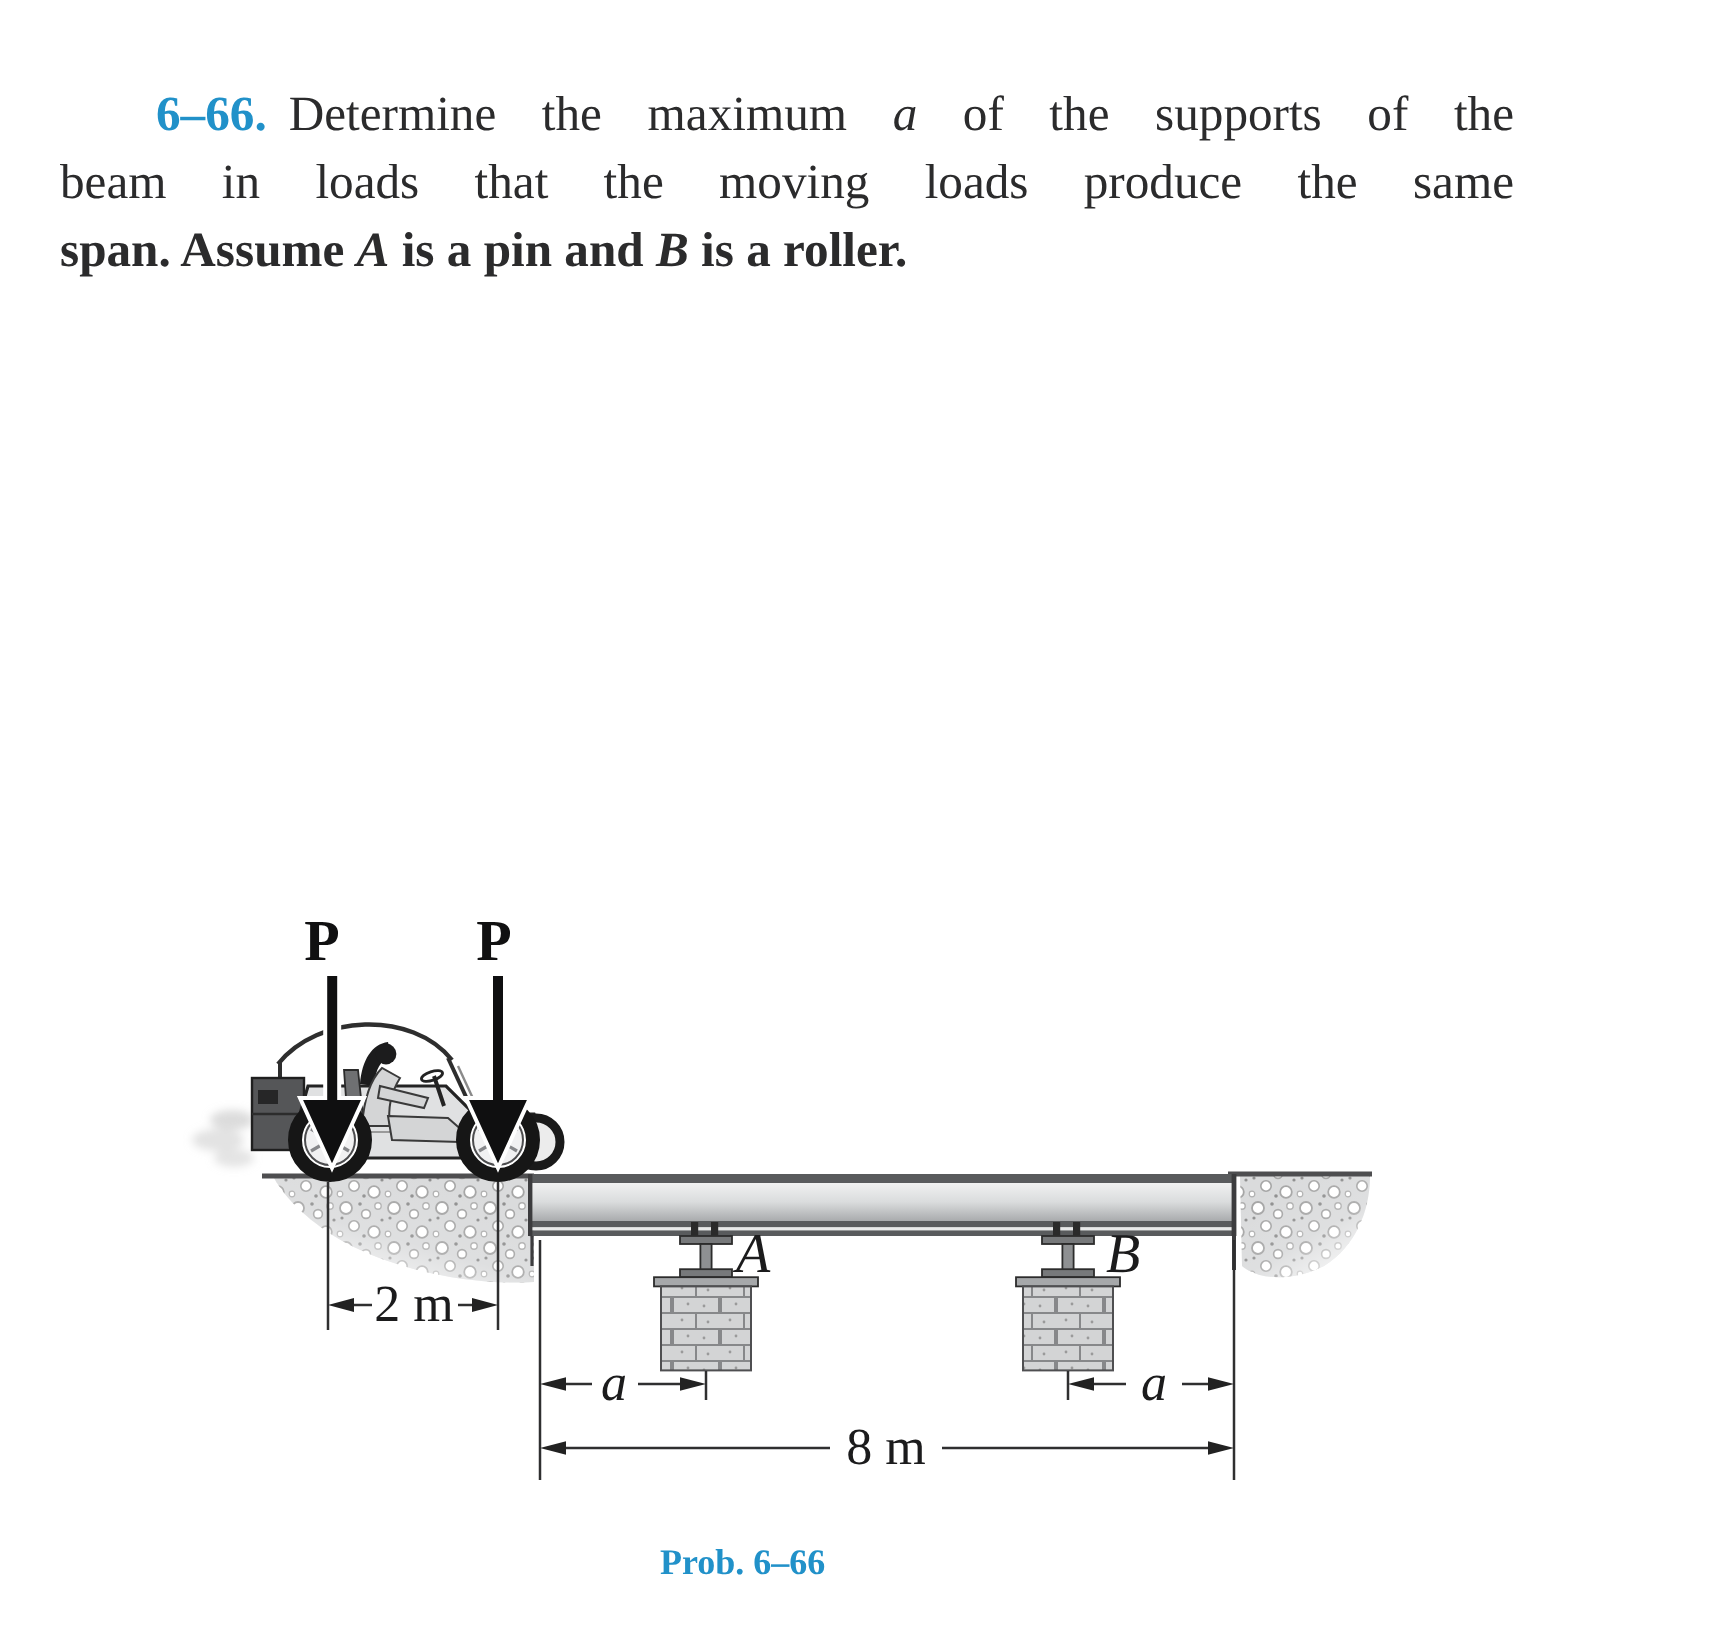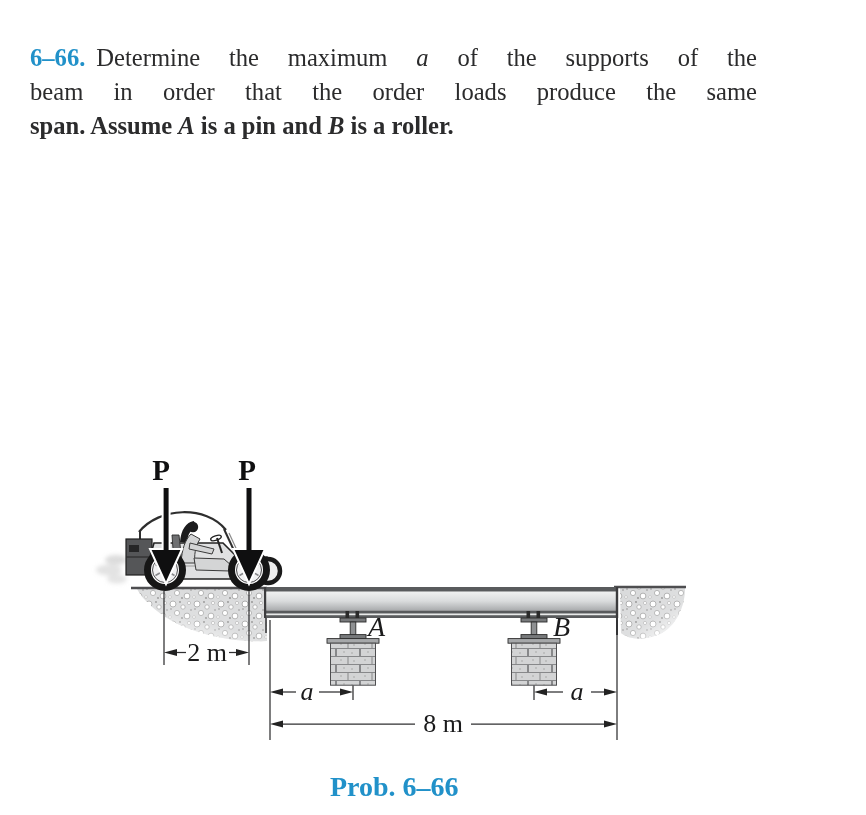--- a/index.html
+++ b/index.html
@@ -2,39 +2,39 @@
 <html><head>
 <meta charset="utf-8">
 <style>
   html,body{margin:0;padding:0;background:#ffffff;}
   .page{position:relative;width:866px;height:815px;background:#ffffff;overflow:hidden;
         font-family:"Liberation Serif",serif;}
   
   .problem{position:absolute;left:30px;top:41px;width:727px;font-size:24.6px;color:#2b2b2c;}
   .pline{height:34px;line-height:34px;text-align:justify;text-align-last:justify;}
   .pline.last{text-align:left;text-align-last:left;font-weight:bold;}
-  .pnum{color:#2191c9;font-weight:bold;margin-right:11px;}
+  .pnum{color:#2191c9;font-weight:bold;margin-right:11px;margin-left:48px;}
   .it{font-style:italic;}
   
-  .caption{position:absolute;left:330px;top:771px;font-weight:bold;font-size:28px;color:#2191c9;}
+  .caption{position:absolute;left:330px;top:771px;font-weight:bold;font-size:18px;color:#2191c9;}
   
   .fig{position:absolute;left:0;top:0;width:866px;height:815px;}
   .slabel{font:italic 28px "Liberation Serif",serif;fill:#1b1b1c;}
   .dimtext{font:26px "Liberation Serif",serif;fill:#1b1b1c;}
   .dimvar{font:italic 26px "Liberation Serif",serif;fill:#1b1b1c;}
   .ptext{font:bold 29px "Liberation Serif",serif;fill:#101011;}
 </style>
 </head>
 <body>
 
 <div class="page">
 
   <div class="problem">
     <div class="pline"><span class="pnum">6–66.</span><span>Determine the maximum </span><span class="it">a</span><span> of the supports of the</span></div>
-    <div class="pline">beam in order that the order loads produce the same</div>
+    <div class="pline">beam in loads that the moving loads produce the same</div>
     <div class="pline last"><span>span. Assume </span><span class="it">A</span><span> is a pin and </span><span class="it">B</span><span> is a roller.</span></div>
   </div>
 
   <svg class="fig" viewBox="0 0 866 815">
     <defs>
       <pattern id="stip" width="24" height="20" patternUnits="userSpaceOnUse">
         <rect width="24" height="20" fill="#dadbdc"></rect>
         <circle cx="5" cy="4" r="3" fill="#fff" stroke="#a6a6a6" stroke-width="0.9"></circle>
         <circle cx="15" cy="7" r="2.2" fill="#fff" stroke="#a6a6a6" stroke-width="0.8"></circle>
         <circle cx="21" cy="3" r="1.6" fill="#fff" stroke="#b0b0b0" stroke-width="0.7"></circle>

